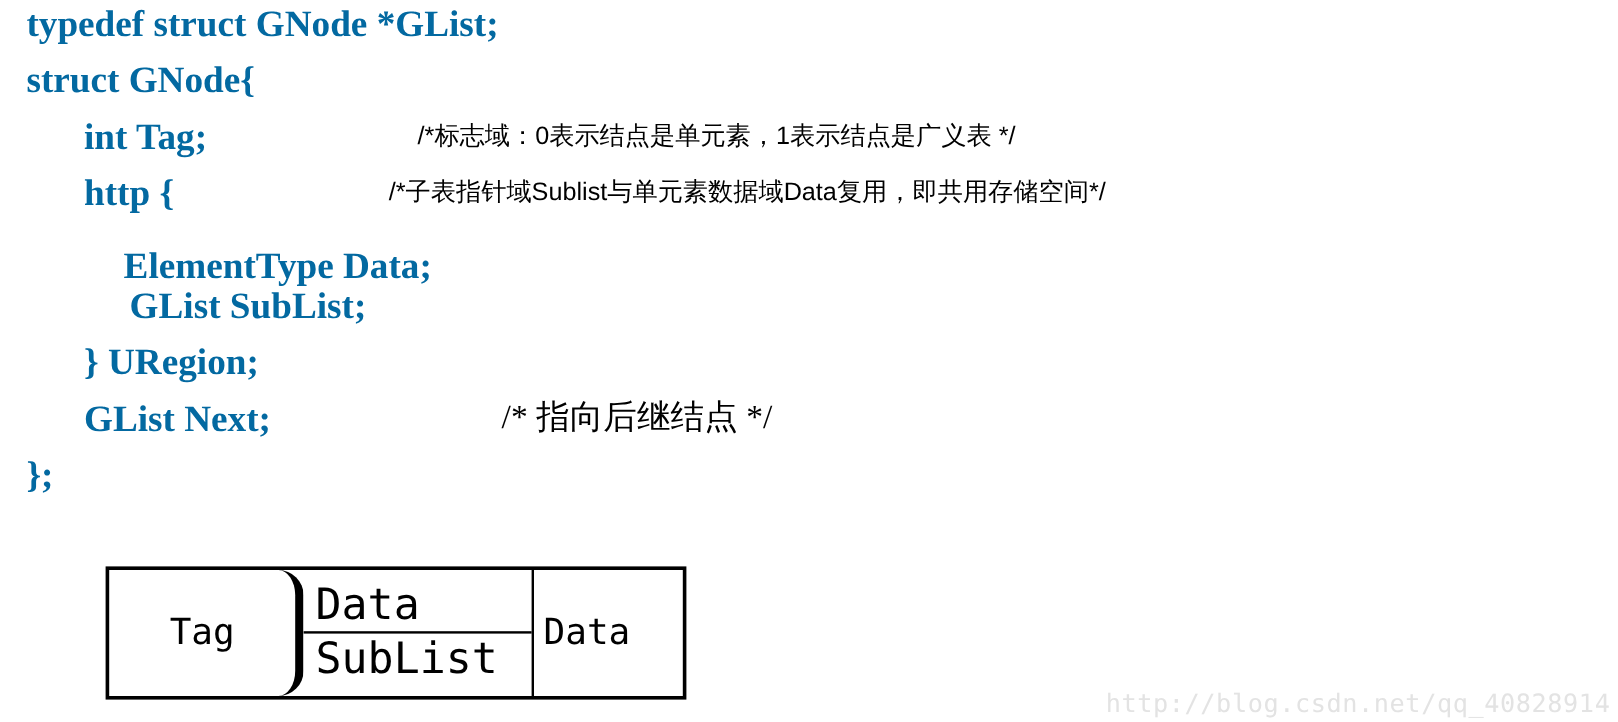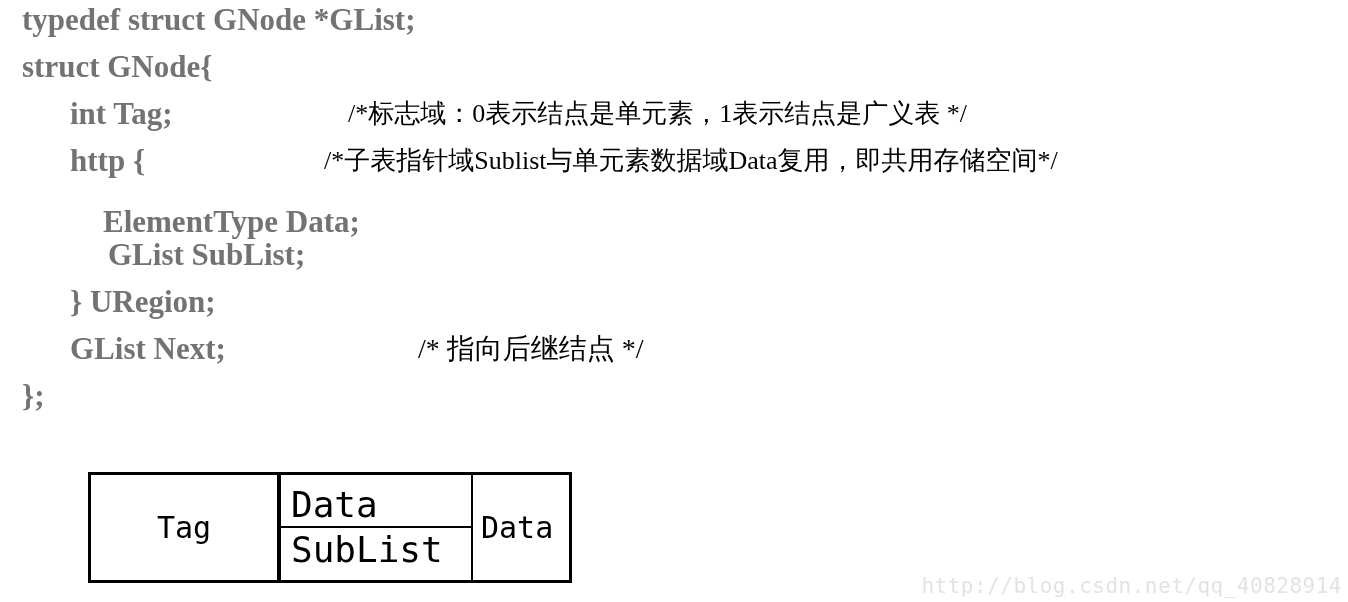--- a/index.html
+++ b/index.html
@@ -32,29 +32,29 @@
   }
 
   .code-text {
     position: absolute;
     top: 0;
     font-family: "Liberation Serif", "DejaVu Serif", serif;
     font-weight: bold;
     font-size: 31px;
     line-height: 40px;
     letter-spacing: 0px;
-    color: #737373;
+    color: #0369a1;
   }
 
   .comment-text {
     position: absolute;
     top: 0;
-    font-family: Liberation Serif, serif;
+    font-family: Liberation Sans, sans-serif;
     font-weight: normal;
-    font-size: 26px;
+    font-size: 21px;
     line-height: 40px;
     color: #000000;
   }
 
   .comment-text.serifish {
     font-family: "Liberation Serif", "DejaVu Sans", serif;
     font-size: 28px;
   }
 
   
@@ -85,22 +85,23 @@
     display: flex;
     align-items: center;
     justify-content: center;
     font-family: "DejaVu Sans Mono", "Liberation Mono", monospace;
     font-size: 30px;
     color: #000000;
     box-sizing: border-box;
   }
 
   #cell-tag {
-    width: 190px;
-    border-right: 4px solid #000000;
+    width: 162px;
+    border-right: 7px solid #000000;
+    border-radius: 21px;
   }
 
   #cell-union {
     width: 192px;
     display: flex;
     flex-direction: column;
     border-right: 2px solid #000000;
     box-sizing: border-box;
   }
 

